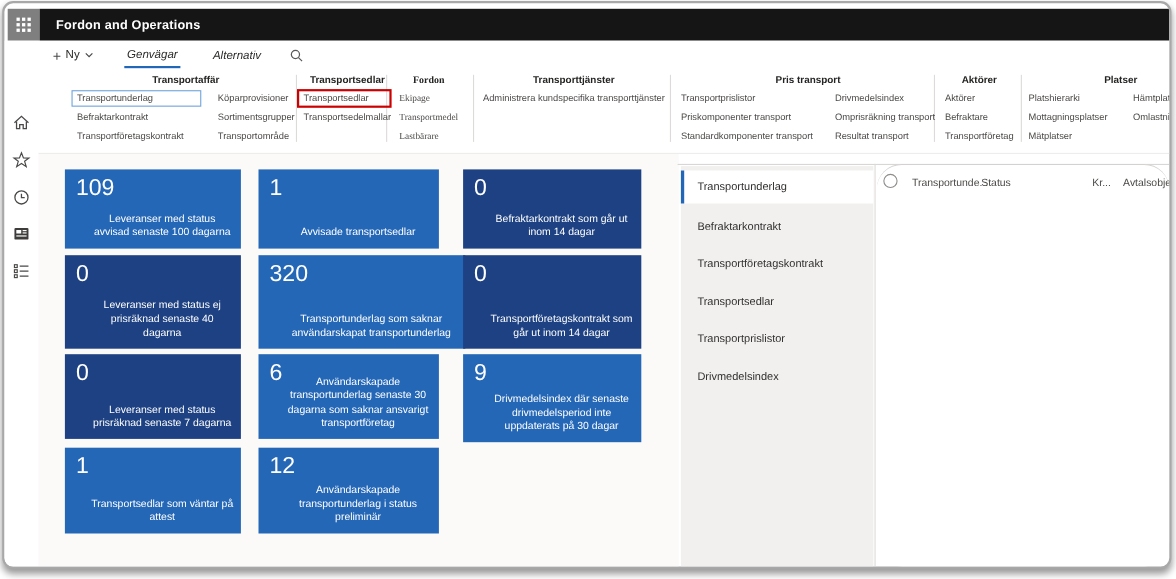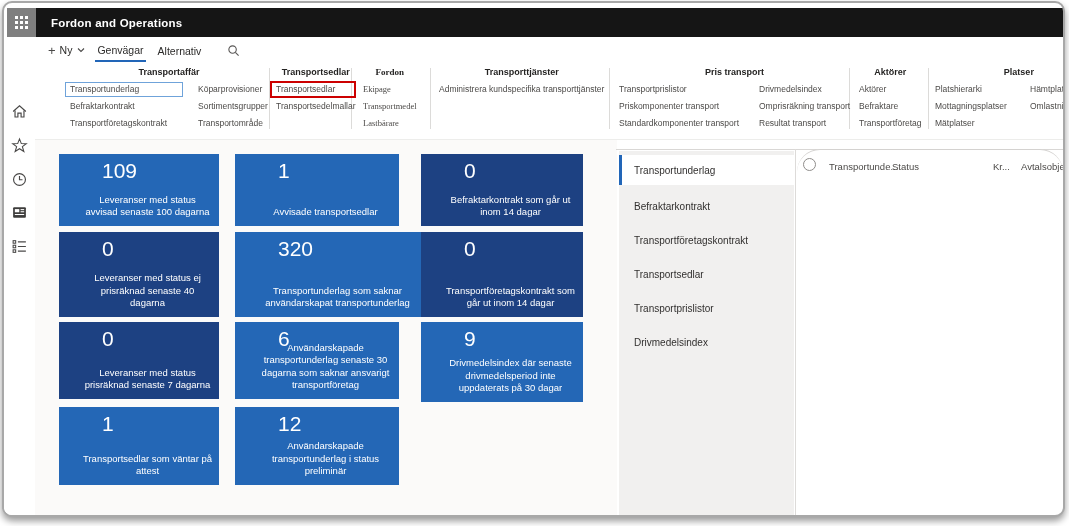--- a/index.html
+++ b/index.html
@@ -18,21 +18,21 @@
   .waffle-grid{display:grid;grid-template-columns:repeat(3,3px);grid-template-rows:repeat(3,3px);gap:2px;}
   .waffle-grid span{background:#fff;width:3px;height:3px;}
   .topbar{position:absolute;left:32px;top:5px;right:0;height:29px;background:#151515;display:flex;align-items:center;}
   .app-title{color:#fff;font-size:11.5px;font-weight:bold;margin-left:15px;letter-spacing:.2px;}
   
   .toolbar{position:absolute;left:31px;top:34px;right:0;height:26px;background:#fff;
     display:flex;align-items:center;font-size:10.5px;color:#2b2a29;}
   .new-btn{display:flex;align-items:center;gap:4px;margin-left:13px;cursor:pointer;}
   .plus{font-size:13px;color:#4a4948;line-height:1;}
   .chev{width:8px;height:8px;margin-left:1px;}
-  .tab{margin-left:10px;padding:5px 2px 4px;cursor:pointer;}
+  .tab{margin-left:28px;padding:5px 2px 4px;cursor:pointer;font-style:italic;}
   .tab.active{border-bottom:2px solid var(--accent);}
   .search-btn{margin-left:24px;cursor:pointer;display:flex;align-items:center;}
   .burger{position:absolute;left:9px;top:40px;width:15px;height:11px;cursor:pointer;
     background:linear-gradient(#4a4948 0 2px,transparent 2px 4.5px,#4a4948 4.5px 6.5px,transparent 6.5px 9px,#4a4948 9px 11px);}
   
   .sidebar{position:absolute;left:0;top:34px;width:31px;bottom:0;background:#fff;}
   .side-icon{position:absolute;left:7px;width:17px;height:17px;cursor:pointer;}
   
   .ribbon{position:absolute;left:31px;top:60px;right:0;height:77px;background:#fff;border-bottom:1px solid #ededeb;}
   .rib-div{position:absolute;top:5px;bottom:10px;width:1px;background:#dcdbd9;}
@@ -40,21 +40,21 @@
   .g-title{text-align:center;font-size:9px;font-weight:bold;color:#252423;margin-bottom:7px;white-space:nowrap;}
   .g-cols{display:flex;gap:15px;}
   .g-col{display:flex;flex-direction:column;}
   .g-item{font-size:8.5px;color:#4c4a48;white-space:nowrap;margin-bottom:7px;cursor:pointer;}
   .box-blue{border:1px solid #6fa3da;padding:1px 4px 2px;margin:-2px 0 4px -5px;background:#fff;}
   .box-red{border:2px solid var(--red);padding:1px 4px 2px;margin:-3px 0 3px -6px;}
   .g0{left:35px;}  .g1{left:241px;} .g2{left:328px;font-family:Liberation Serif, serif;} .g3{left:404px;}
   .g4{left:584px;} .g5{left:824px;} .g6{left:900px;}
   
   .tiles-bg{position:absolute;left:31px;top:137px;width:582px;bottom:0;background:#fbfaf9;}
-  .tile{position:absolute;color:#fff;cursor:pointer;overflow:hidden;padding-left:33px;}
+  .tile{position:absolute;color:#fff;cursor:pointer;overflow:hidden;}
   .tile.bright{background:var(--tile-bright);}
   .tile.dark{background:var(--tile-dark);}
   .tile-value{font-size:21px;font-weight:300;margin:5px 0 0 10px;}
   .tile-label{position:absolute;left:24px;right:7px;bottom:7px;font-size:9.5px;line-height:1.32;text-align:center;}
   
   .nav-panel{position:absolute;left:615px;top:148px;width:175px;bottom:0;background:#f1f0ef;padding-top:4px;}
   .nav-item{height:34px;display:flex;align-items:center;padding-left:15px;font-size:10px;color:#32302f;cursor:pointer;}
   .nav-item.selected{background:#fff;border-left:3px solid var(--accent);height:30px;padding-left:12px;margin-bottom:4px;}
   .panel-sep{position:absolute;left:791px;top:146px;width:1px;bottom:0;background:#dddbd9;}
   

